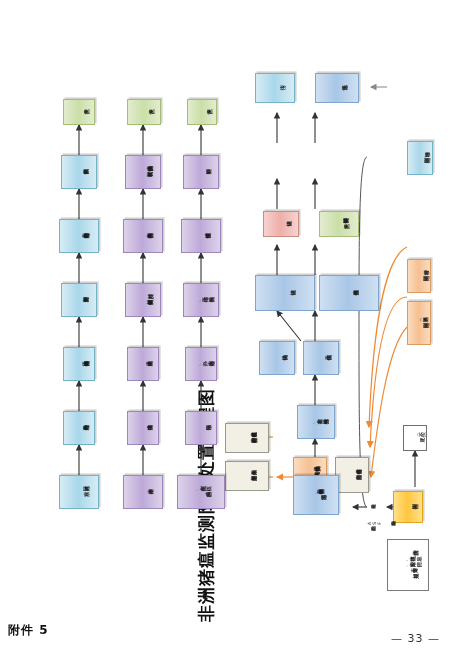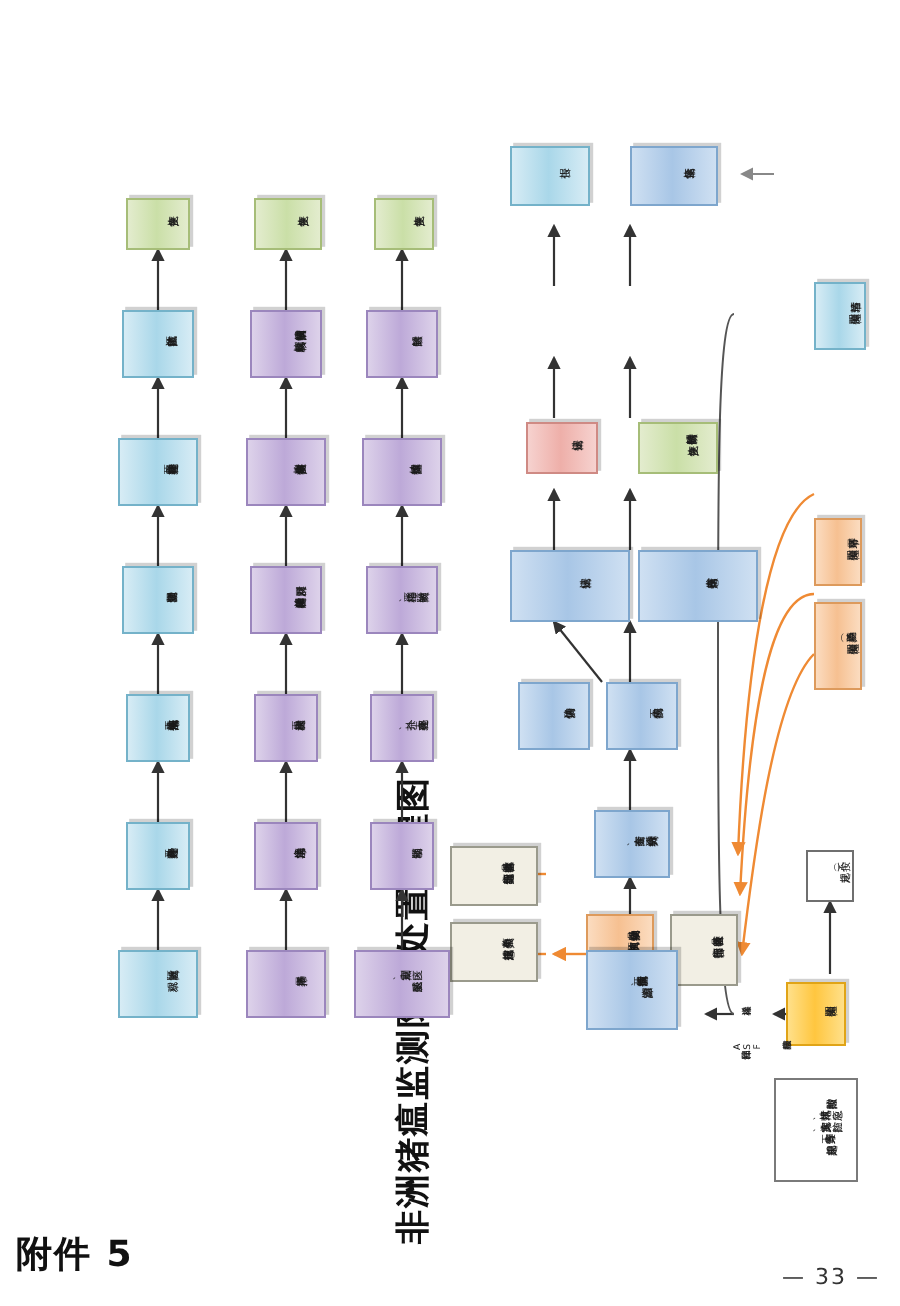--- a/index.html
+++ b/index.html
@@ -1,20 +1,20 @@
 <!DOCTYPE html>
 <html><head>
 <meta charset="utf-8">
 <style>
   html,body{margin:0;padding:0;background:#ffffff;}
   body{width:450px;height:653px;position:relative;overflow:hidden;
        font-family:"DejaVu Sans","Liberation Sans",sans-serif;color:#1a1a1a;}
 
   
-  #page-label{position:absolute;left:8px;bottom:14px;font-size:18px;font-weight:bold;
+  #page-label{position:absolute;left:8px;bottom:14px;font-size:12px;font-weight:bold;
               letter-spacing:1px;color:#111;}
   #page-number{position:absolute;right:10px;bottom:8px;font-size:11px;color:#333;
                letter-spacing:1px;}
 
   
   
   #figure{position:absolute;width:600px;height:420px;left:-75px;top:117px;
           transform:rotate(-90deg);transform-origin:300px 210px;}
 
   #fig-title{position:absolute;left:5px;top:180px;width:260px;text-align:left;

